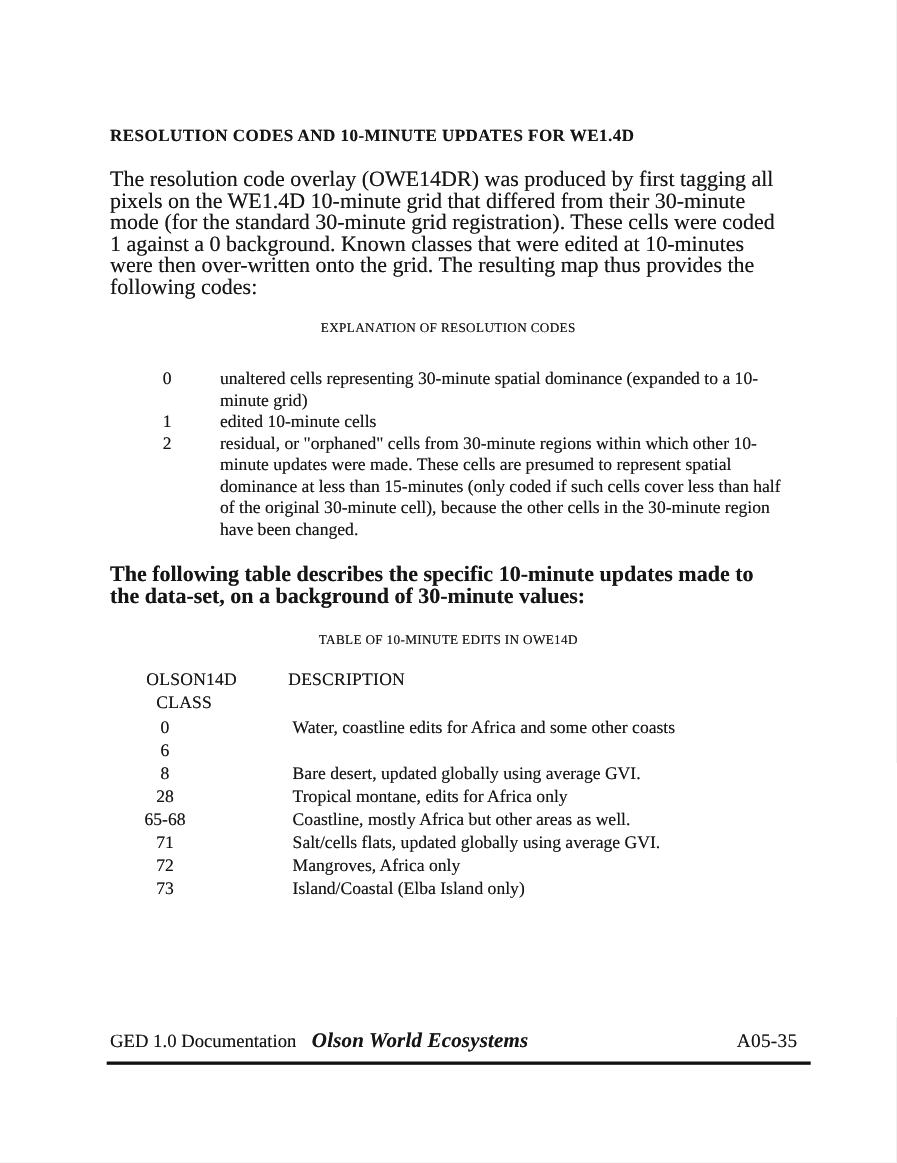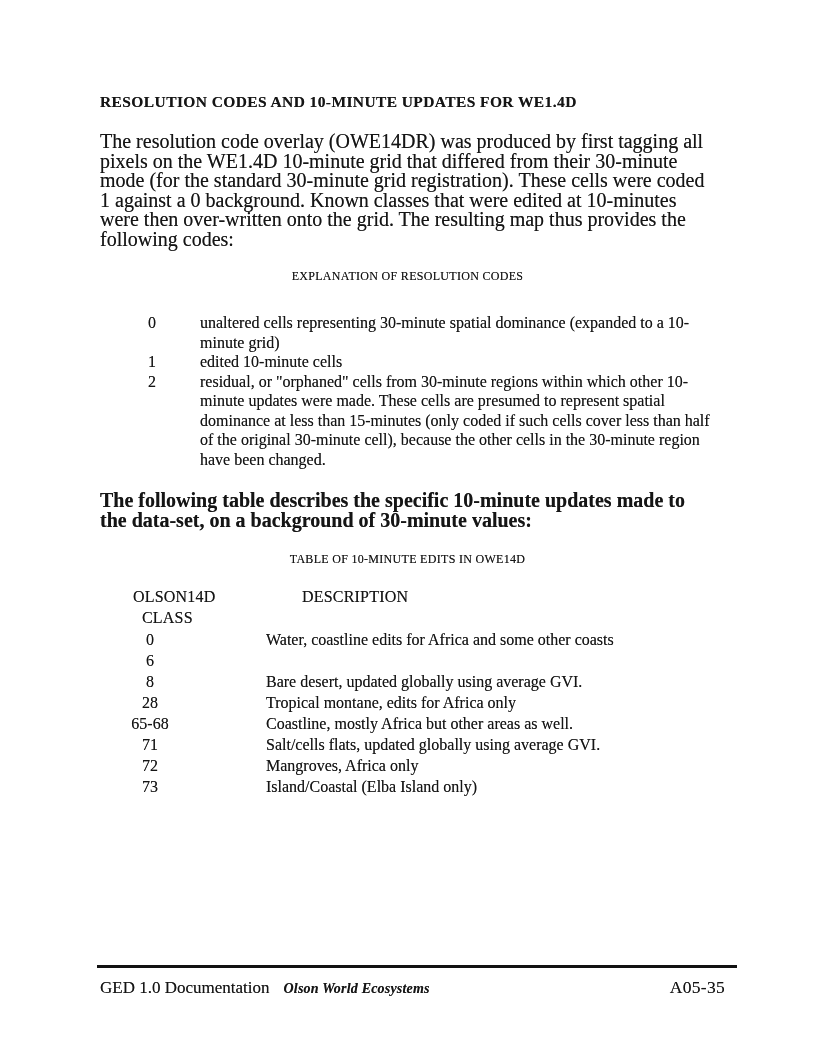--- a/index.html
+++ b/index.html
@@ -7,22 +7,21 @@
     position:relative;
     width:815px;height:1057px;
     margin:0 auto;
     background:#ffffff;
     font-family:"Liberation Serif", serif;
     color:#151515;
     overflow:hidden;
     text-shadow:0 0 0.5px rgba(10,10,10,0.55);
   }
   .content{
-    padding:78px 100px 0 100px;
-    margin-top:14px;
+    padding:114px 100px 0 100px;
   }
   .doc-title{
     font-size:15.5px;
     font-weight:bold;
     letter-spacing:0.4px;
     line-height:19px;
   }
   .para{
     font-size:20px;
     line-height:19.5px;
@@ -46,21 +45,20 @@
   .code-item .code{padding-left:0;}
   .para-2{margin-top:22px;font-weight:bold;}
   .table-heading{margin-top:20px;}
   .tbl-header{
     display:flex;
     margin-top:17px;
     margin-left:33px;
     font-size:16px;
     line-height:21px;
     letter-spacing:0.2px;
-    gap:40px;
   }
   .tbl-header-col1{width:129px;}
   .tbl-header-class{padding-left:9px;}
   .edits-table{margin-top:1px; margin-left:30px;}
   .edits-row{
     display:grid;
     grid-template-columns:40px 1fr;
     column-gap:96px;
     font-size:16px;
     line-height:21px;
@@ -71,30 +69,30 @@
     left:97px;
     top:965px;
     width:640px;
     height:3px;
     background:#111;
   }
   .footer-row{
     position:absolute;
     left:100px;
     right:90px;
-    top:977px;
+    top:936px;
     display:flex;
     justify-content:space-between;
     align-items:baseline;
     font-size:17px;
     line-height:20px;
   }
   .footer-left{display:flex;align-items:baseline;}
   .footer-program{
-    font-size:14px;
+    font-size:19px;
     font-weight:bold;
     font-style:italic;
     margin-left:14px;
     letter-spacing:0.2px;
   }
   .footer-page{font-size:17.5px; letter-spacing:0.3px;}
 </style>
 </head>
 <body>
 

